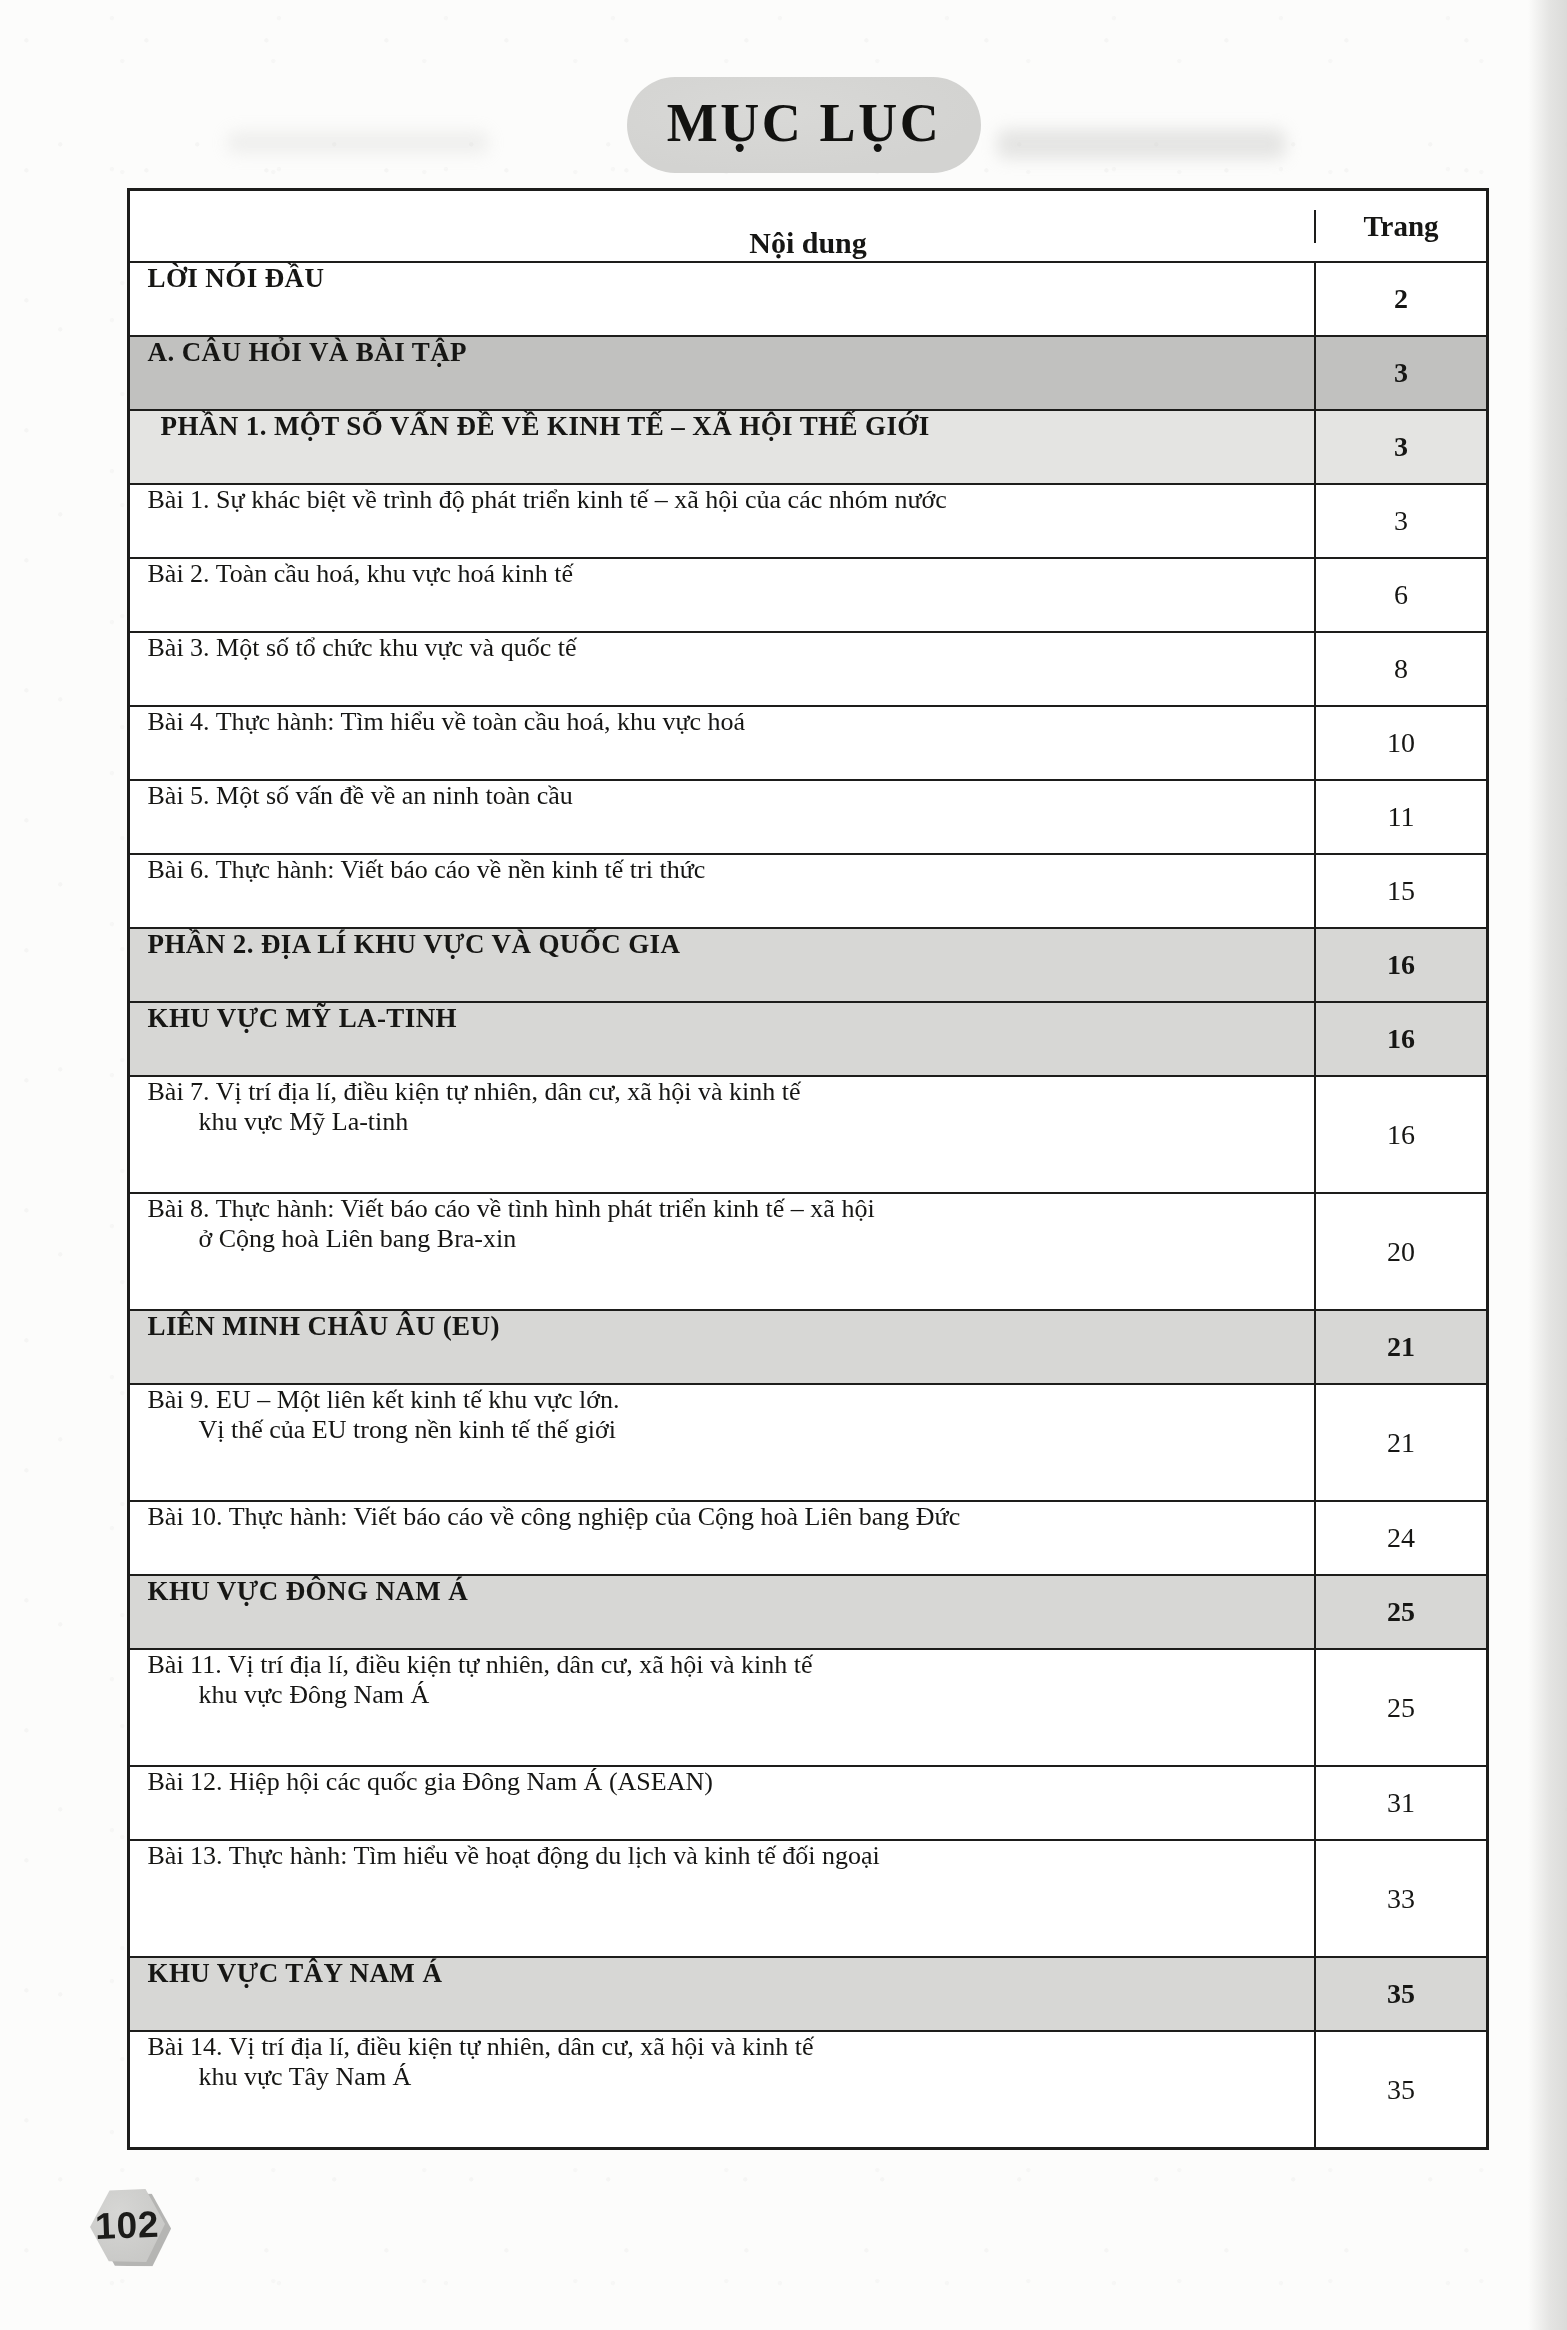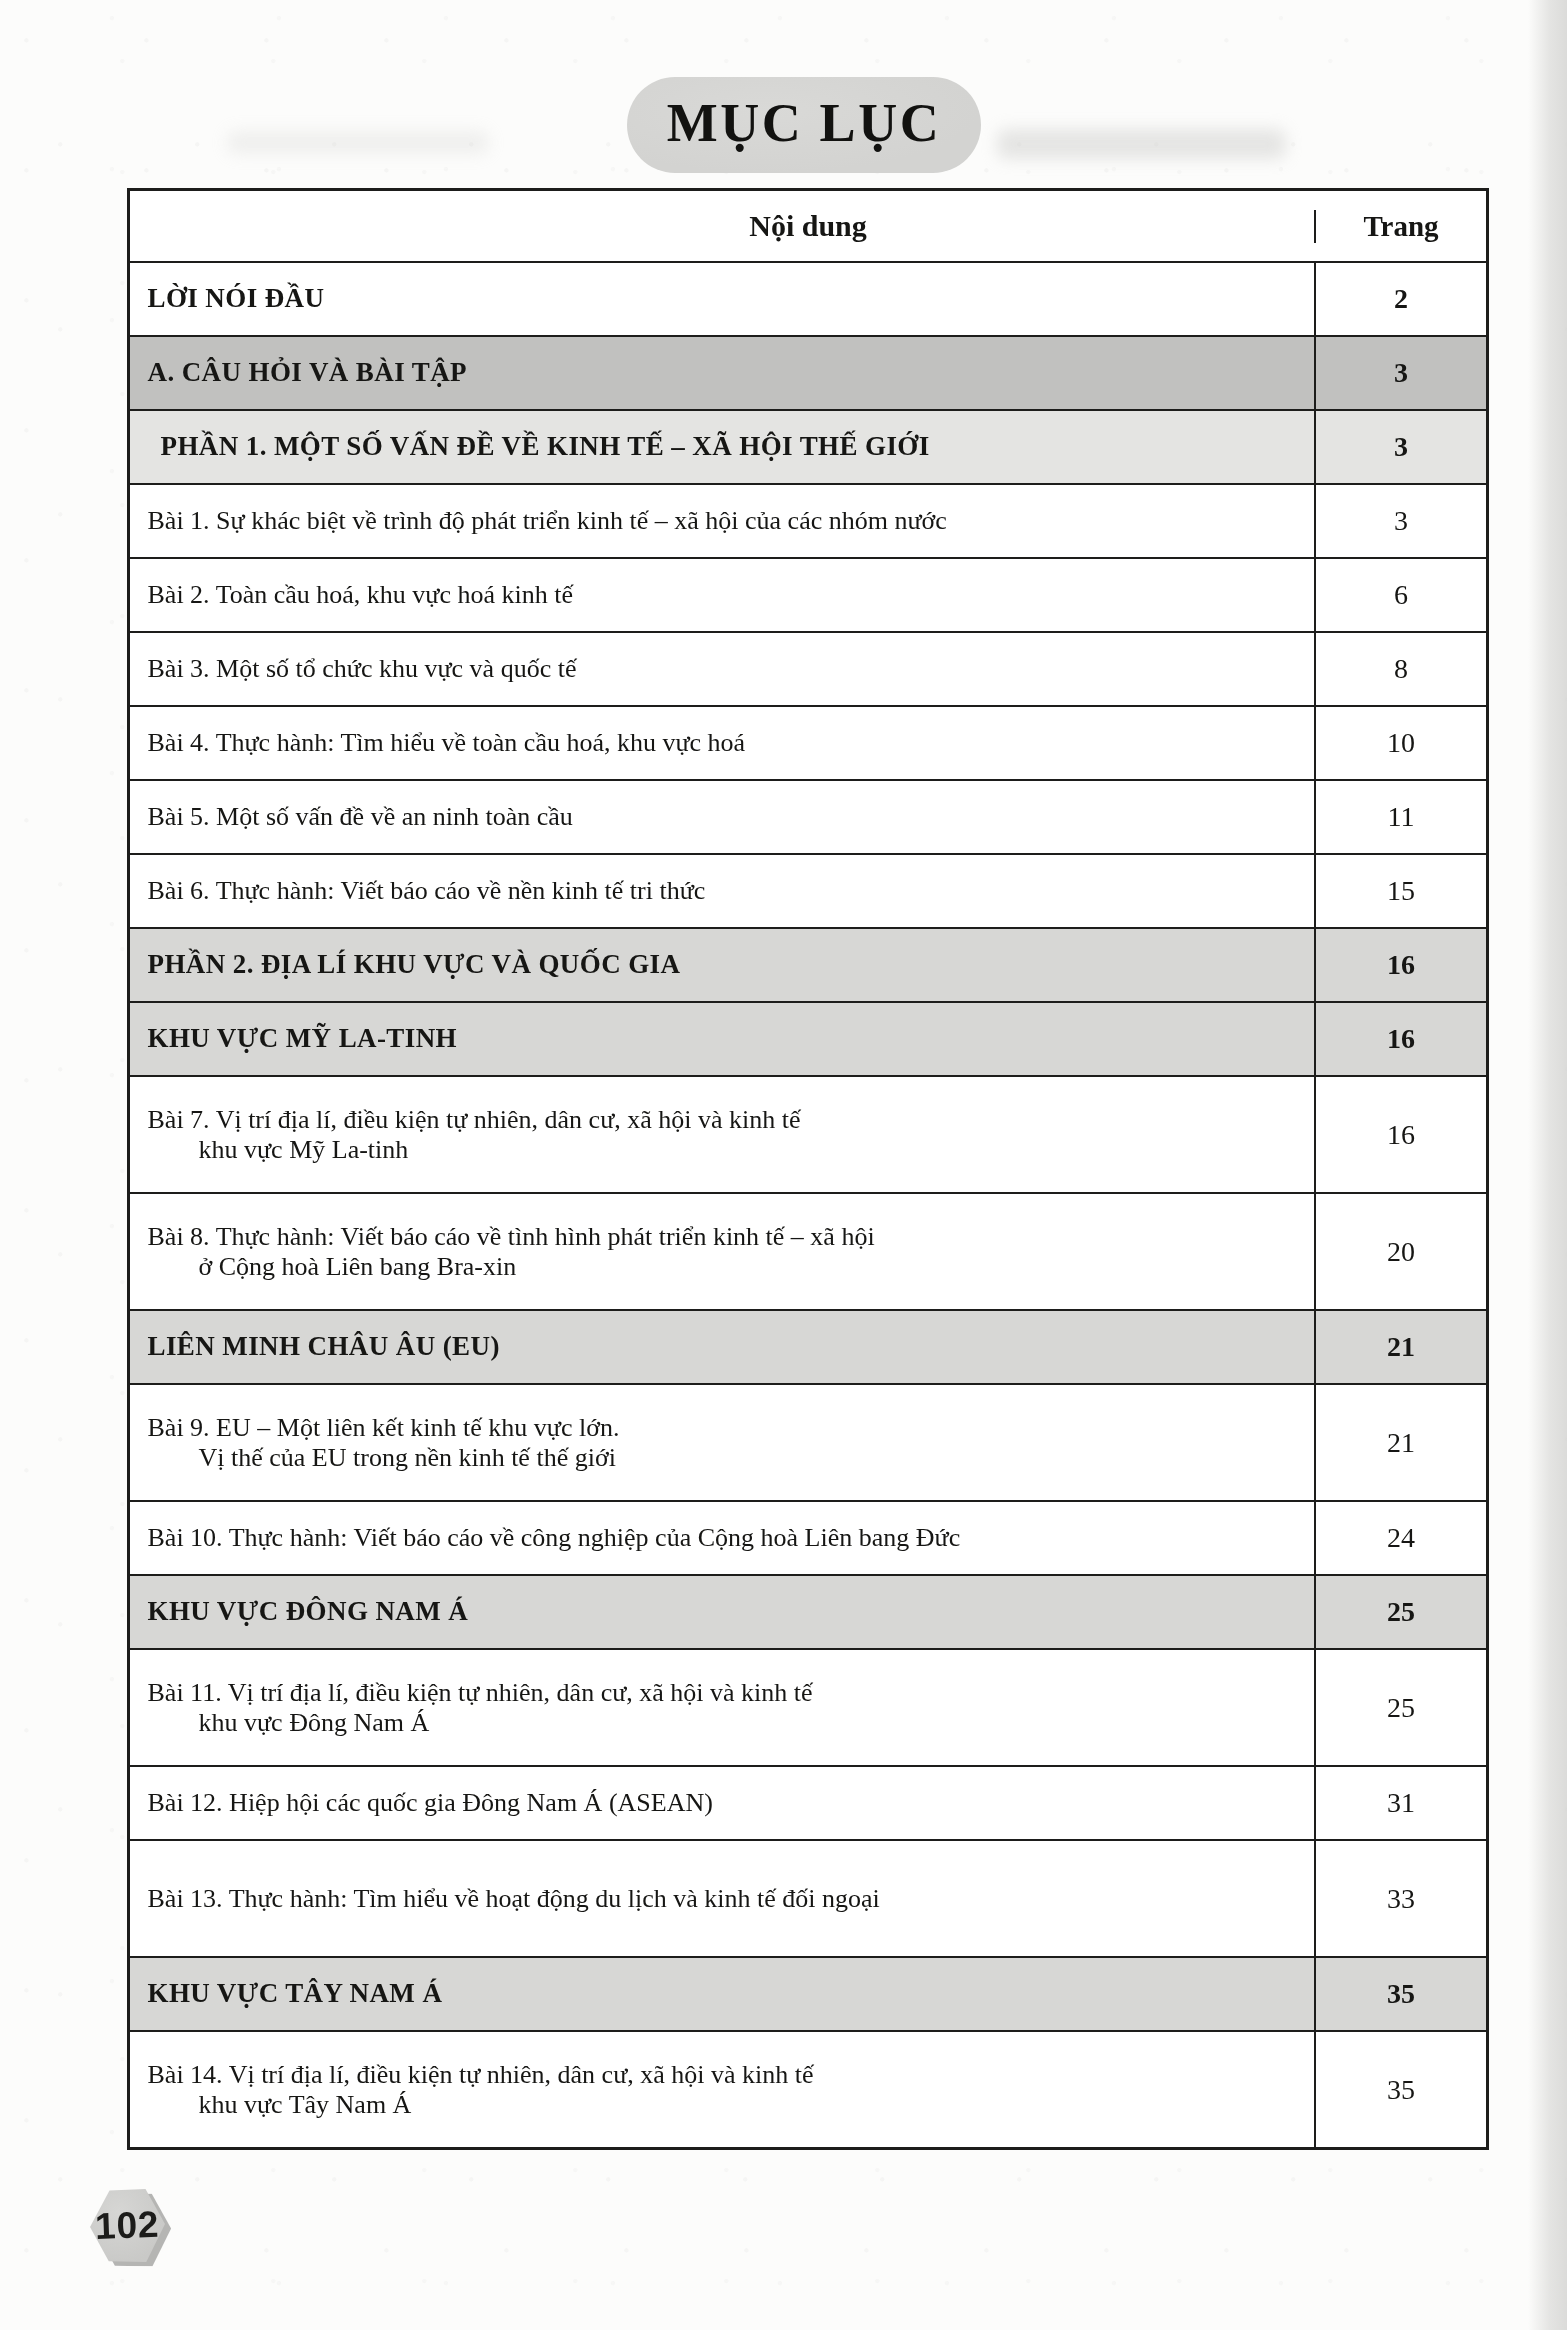--- a/index.html
+++ b/index.html
@@ -61,21 +61,21 @@
   }
   .row{
     display:flex;position:relative;border-top:2.6px solid var(--line);
   }
   .row:first-child{border-top:none;}
   .rh{height:70px;}
   .r1{height:72px;}
   .r2{height:115px;}
   .cell-content{
     flex:1 1 auto;min-width:0;
-    display:flex;flex-direction:column;justify-content:center;
+    display:flex;flex-direction:column;justify-content:flex-start;
     padding-left:17.5px;
     font-size:26px;line-height:1.15;white-space:nowrap;
   }
   .cell-page{
     flex:0 0 170px;border-left:2.6px solid var(--line);
     display:flex;align-items:center;justify-content:center;
     font-size:28px;
   }
   .row.bold .cell-content,.row.bold .cell-page{font-weight:bold;}
   .row.bold .cell-content{font-size:27px;letter-spacing:0.4px;}

